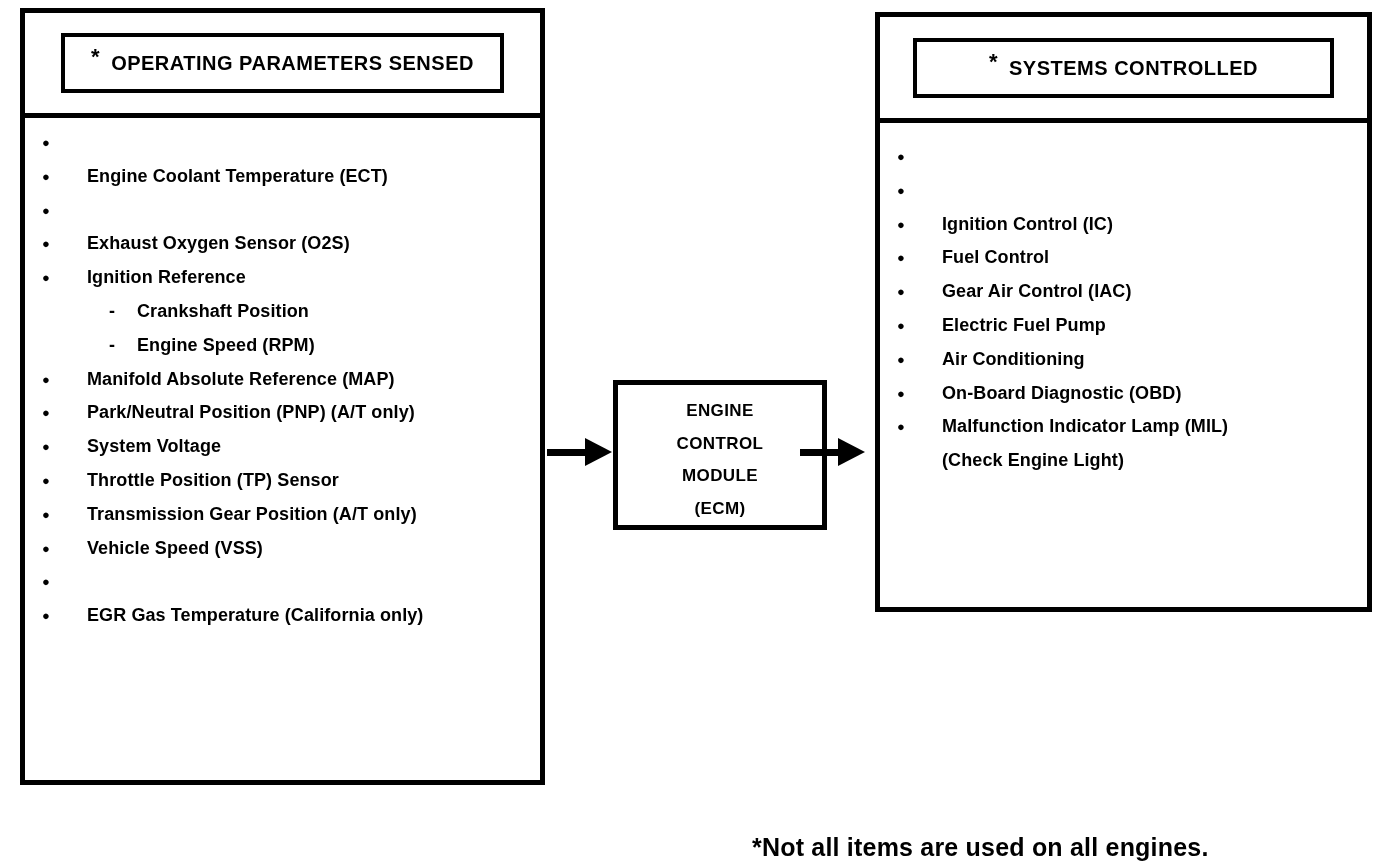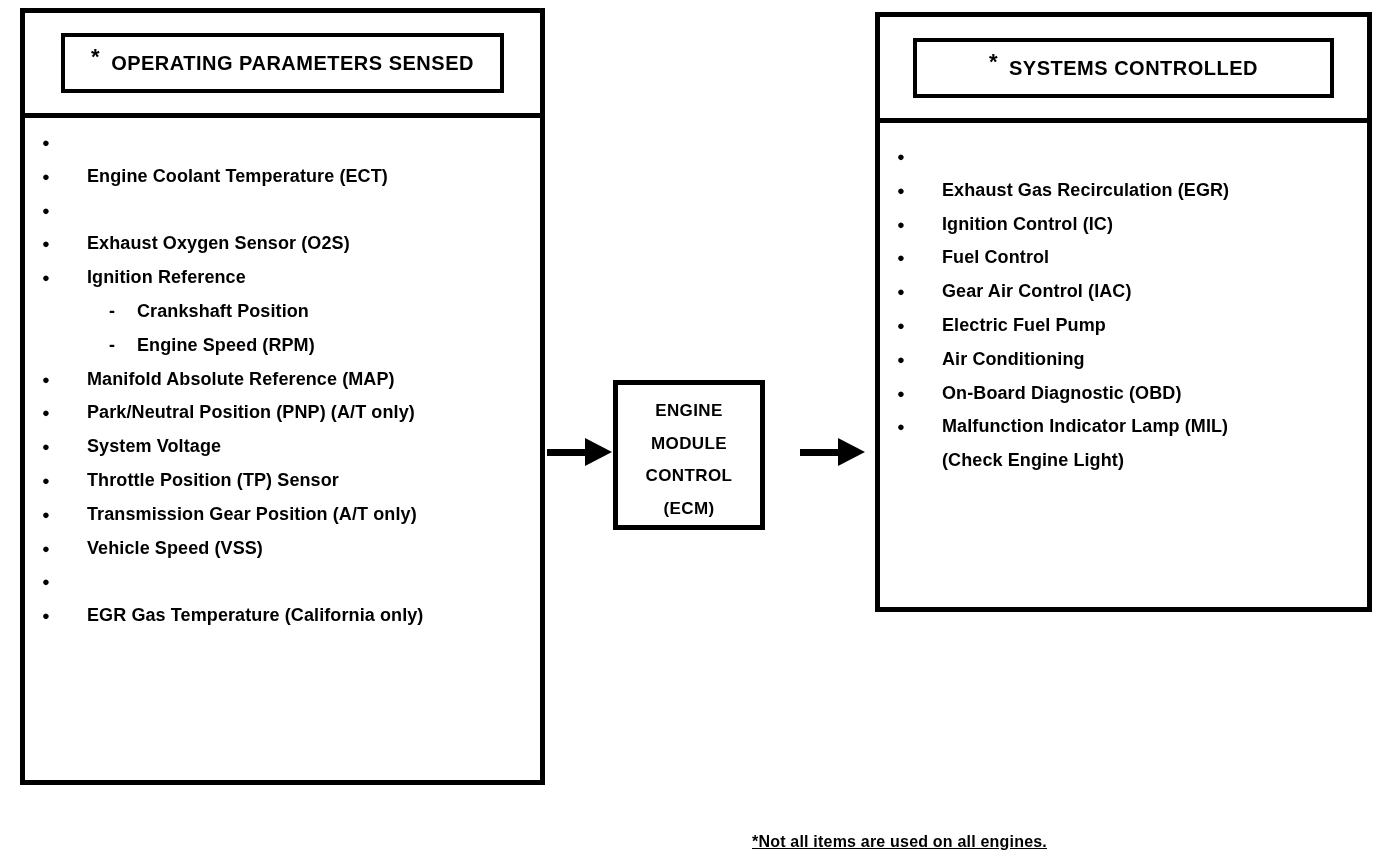--- a/index.html
+++ b/index.html
@@ -79,21 +79,21 @@
   .item .text {
     line-height: 33.8px;
     white-space: pre-line;
   }
 
   
   .ecm-box {
     position: absolute;
     left: 613px;
     top: 380px;
-    width: 152px;
+    width: 214px;
     height: 150px;
     border: 5px solid #000;
     box-sizing: border-box;
     background: #fff;
     text-align: center;
     padding-top: 10px;
   }
   .ecm-line {
     font-size: 17px;
     line-height: 32.5px;
@@ -114,23 +114,22 @@
     border-left: 27px solid #000;
     border-top: 14px solid transparent;
     border-bottom: 14px solid transparent;
   }
 
   
   .footnote {
     position: absolute;
     left: 752px;
     top: 833px;
-    font-size: 16px;
+    font-size: 25px;
     letter-spacing: 0.2px;
-    text-decoration: underline;
   }
 </style>
 </head>
 <body>
 
 <div class="canvas">
 
   <section class="panel left">
     <div class="panel-header">
       <div class="header-box">
@@ -201,22 +200,22 @@
   </section>
 
   <div class="arrow" id="arrow-in">
     <span class="shaft"></span>
     <span class="head"></span>
   </div>
 
   <section class="ecm-box">
 
   <div class="ecm-line sub">ENGINE</div>
+      <div class="ecm-line sub">CONTROL</div>
       <div class="ecm-line sub">MODULE</div>
-      <div class="ecm-line sub">CONTROL</div>
       <div class="ecm-line sub">(ECM)</div>
     </section>
 
   <div class="arrow" id="arrow-out">
     <span class="shaft"></span>
     <span class="head"></span>
   </div>
 
   <section class="panel right">
     <div class="panel-header">
@@ -225,21 +224,20 @@
         <span class="header-title">SYSTEMS CONTROLLED</span>
       </div>
     </div>
     <div class="list">
 
     <div class="item">
           <span class="marker">●</span>
         </div>
         <div class="item">
           <span class="marker">●</span>
-          <span class="text">Exhaust Gas Recirculation (EGR)</span>
         </div>
         <div class="item">
           <span class="marker">●</span>
           <span class="text">Ignition Control (IC)</span>
         </div>
         <div class="item">
           <span class="marker">●</span>
           <span class="text">Fuel Control</span>
         </div>
         <div class="item">

